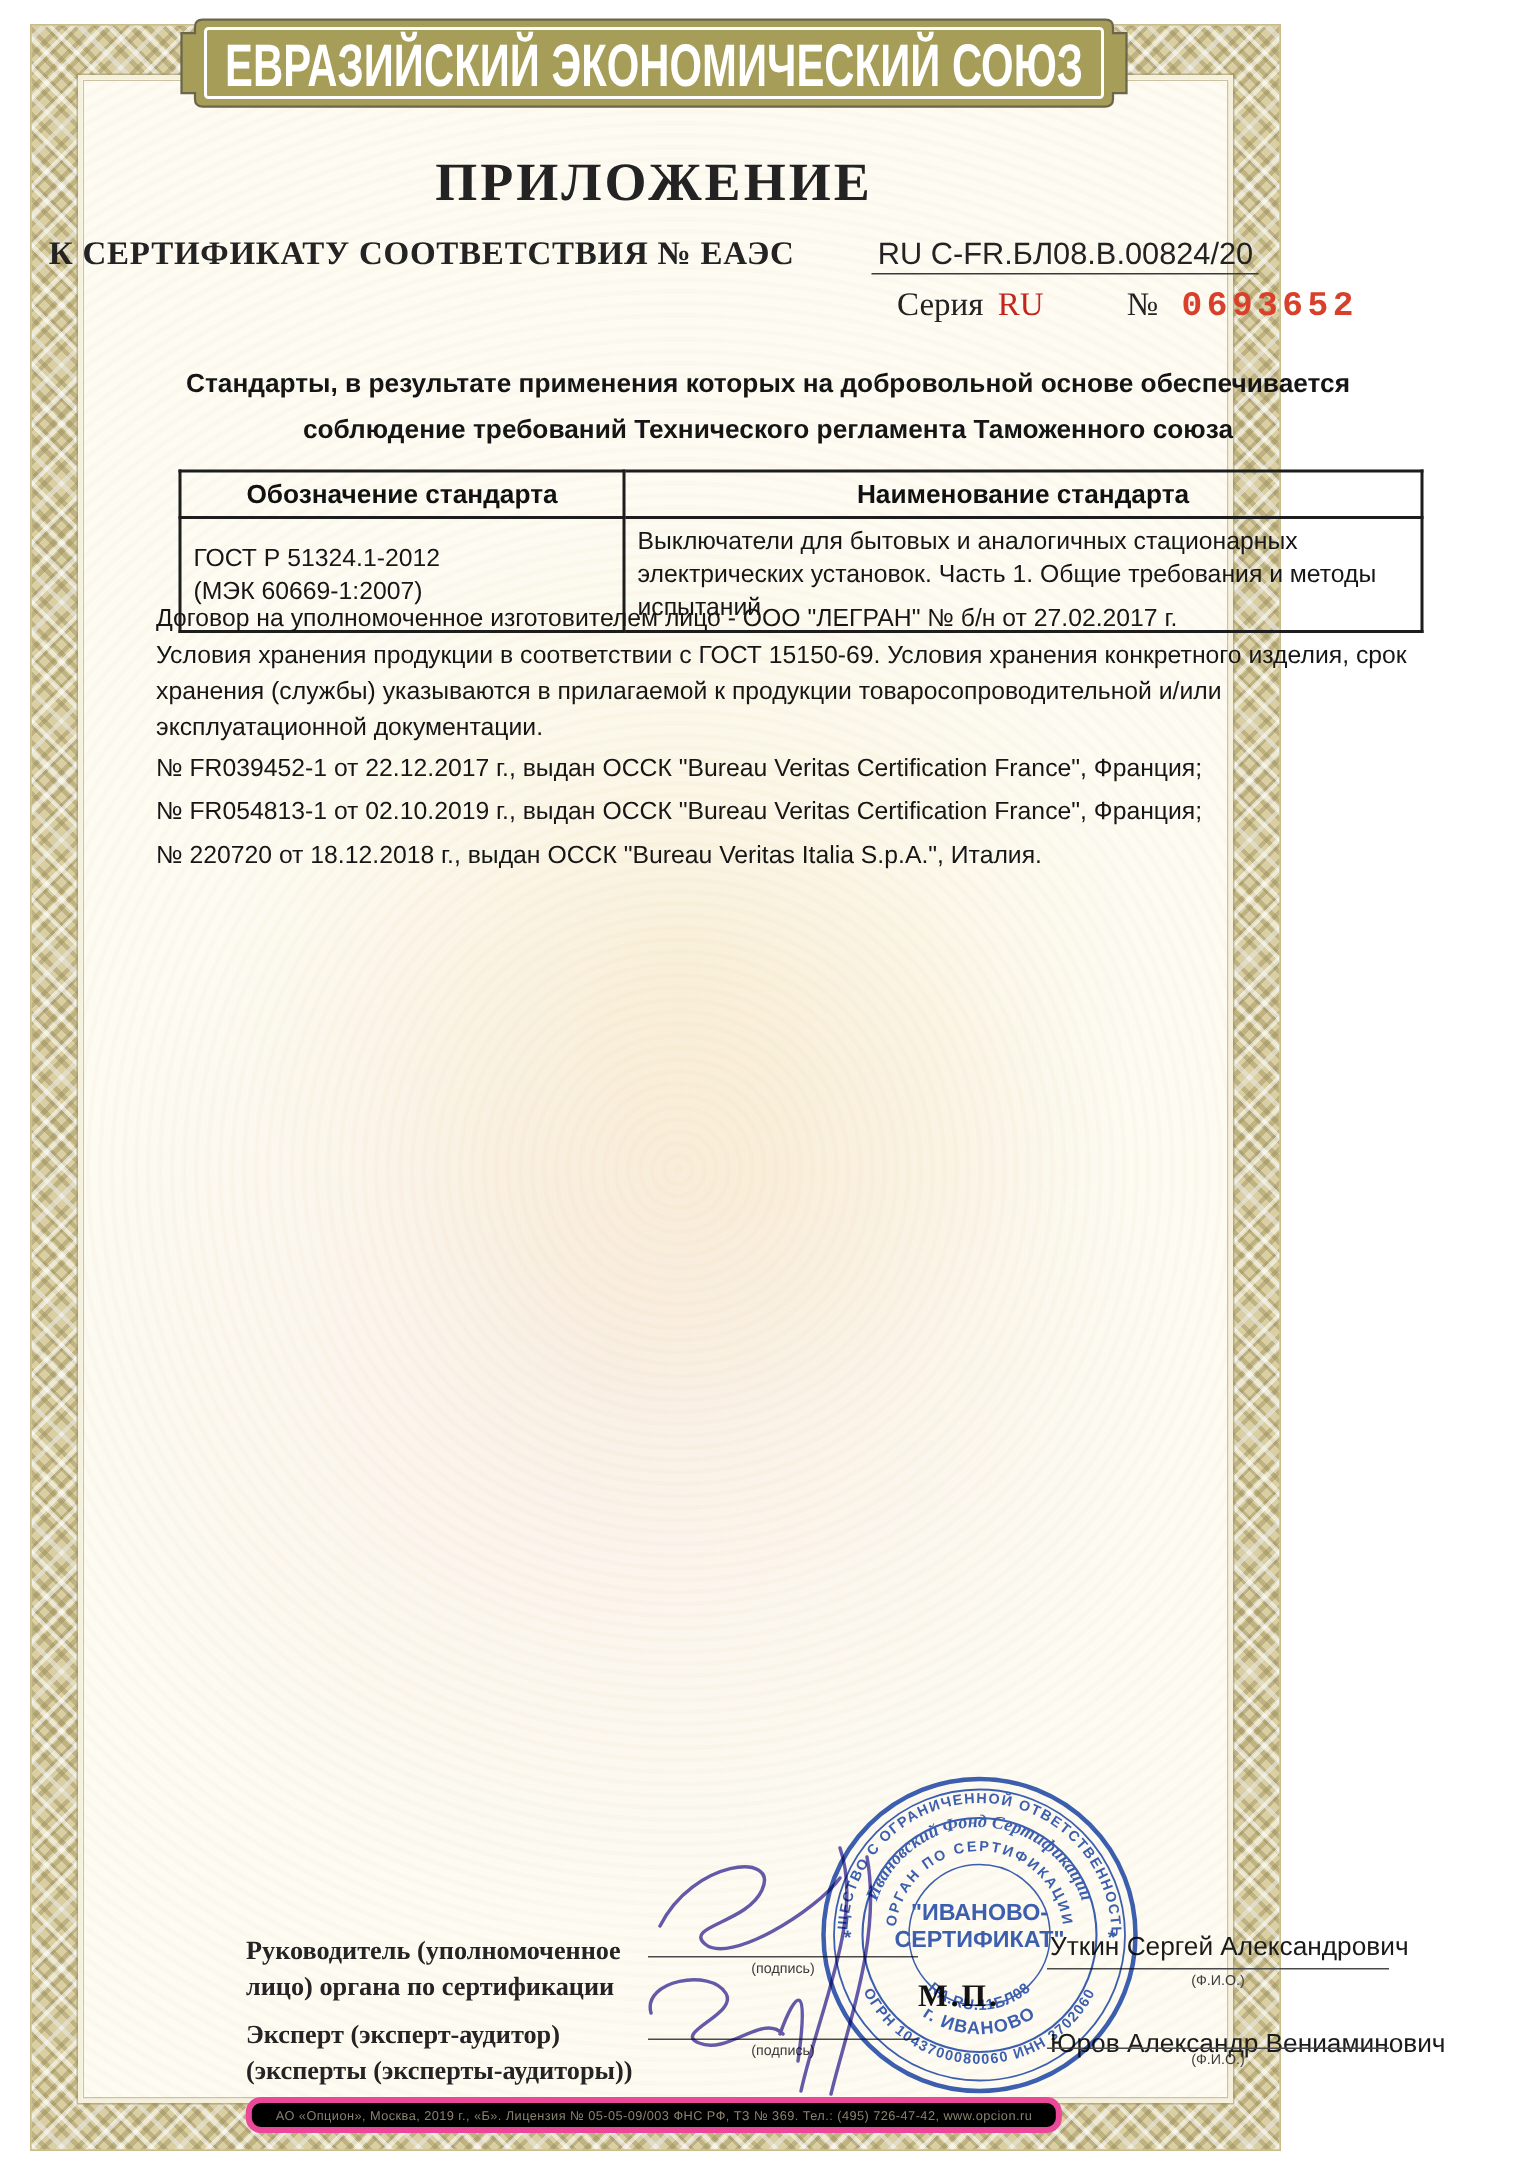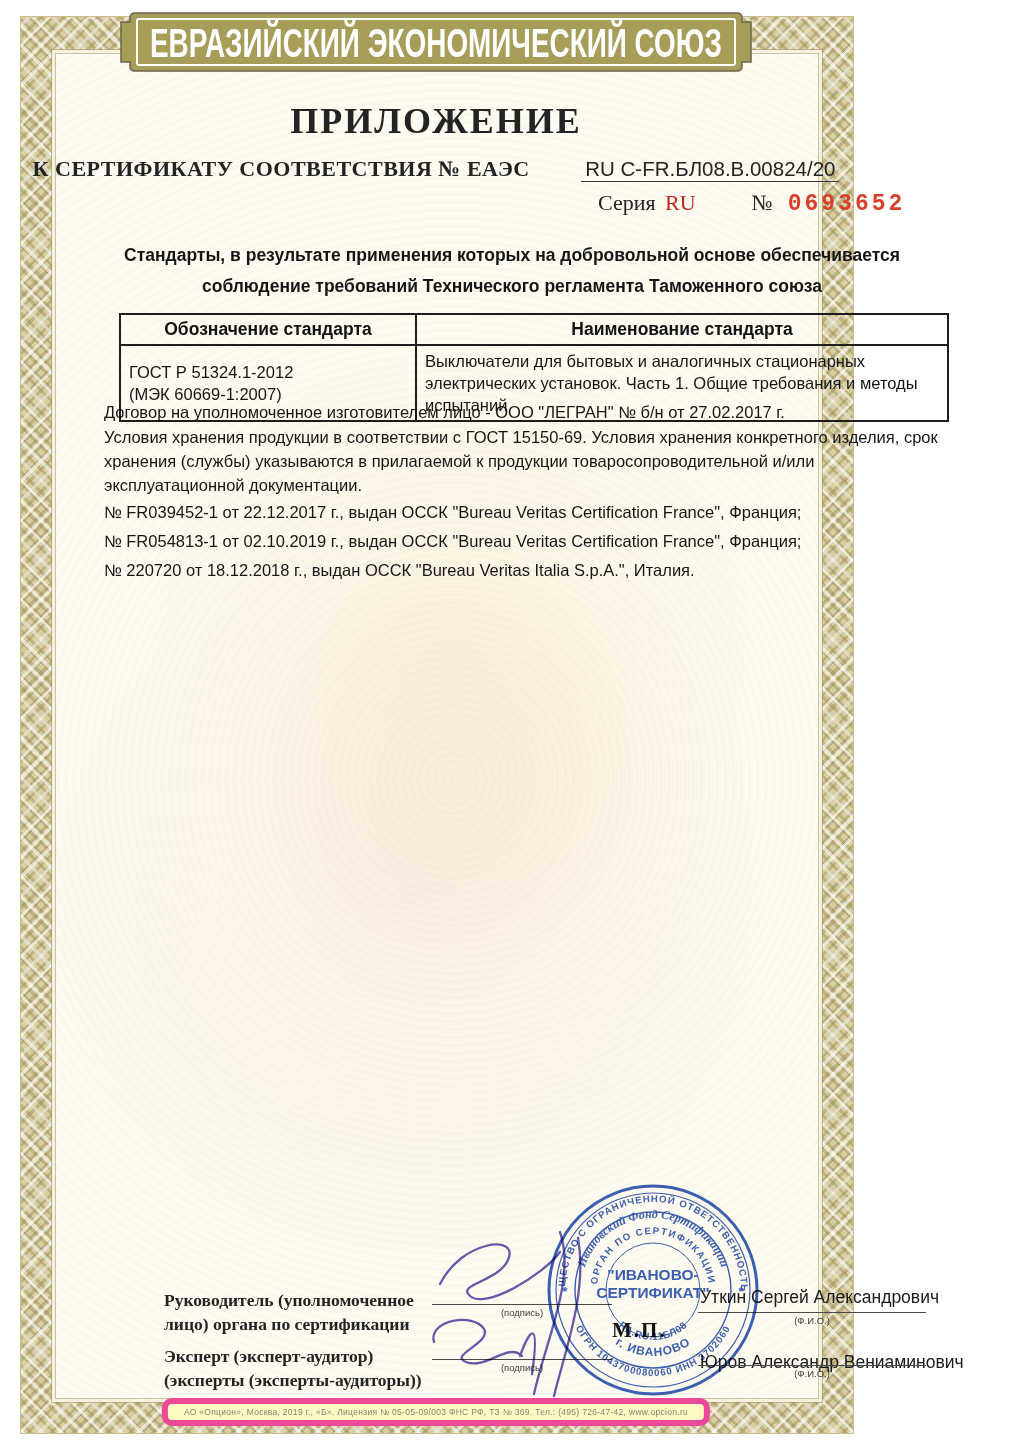--- a/index.html
+++ b/index.html
@@ -67,21 +67,21 @@
   .sig-line{position:absolute;height:0;border-bottom:1.2px solid #4a4a4a;z-index:3;}
   .sig-caption{position:absolute;z-index:3;font-size:9.5px;color:#3c3c3c;text-align:center;}
   .sig-name{position:absolute;z-index:3;font-size:17.5px;color:#1a1a1a;white-space:nowrap;}
   .mp{position:absolute;left:612px;top:1318px;z-index:3;
     font-family:"Liberation Serif",serif;font-weight:bold;font-size:21px;letter-spacing:2px;color:#141414;}
   .stamp{position:absolute;left:543px;top:1180px;z-index:6;opacity:.93;mix-blend-mode:multiply;}
   .autograph{position:absolute;left:412px;top:1222px;z-index:5;mix-blend-mode:multiply;}
 
   
   .imprint{position:absolute;left:50%;top:1398px;transform:translateX(-50%);z-index:4;
-    background:#fef9c3;border:6px solid #ec4899;border-radius:10px;
+    background:#000000;border:4px solid #ec4899;border-radius:10px;
     padding:3px 16px;font-size:8.5px;color:#8a8070;white-space:nowrap;letter-spacing:.3px;}
 </style>
 </head>
 <body>
 
 <div class="page">
 
   <div class="frame"></div>
   <div class="doc"></div>
 

